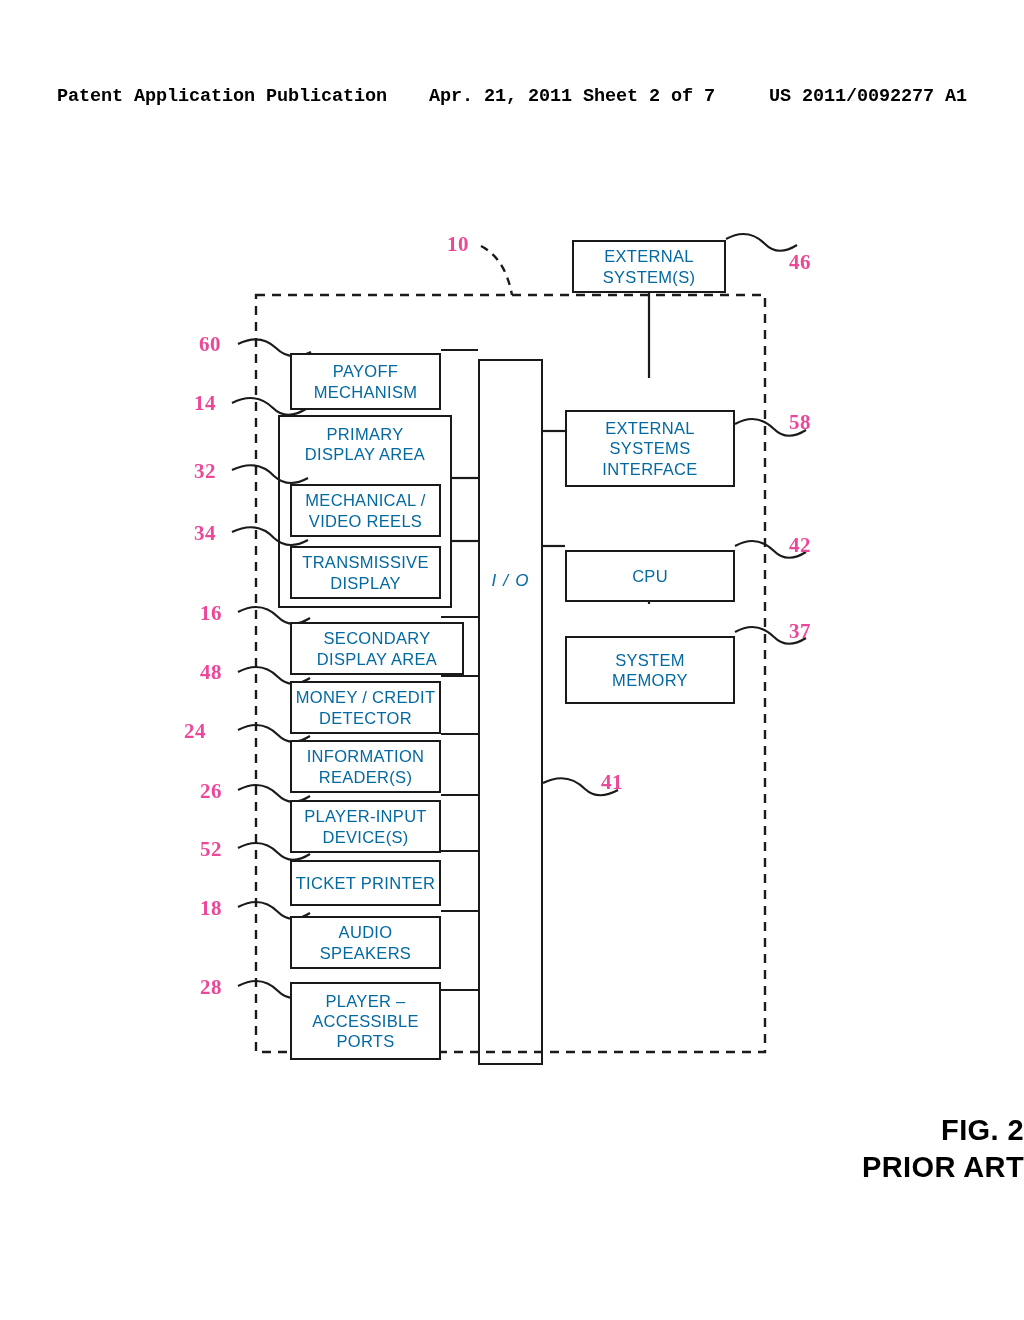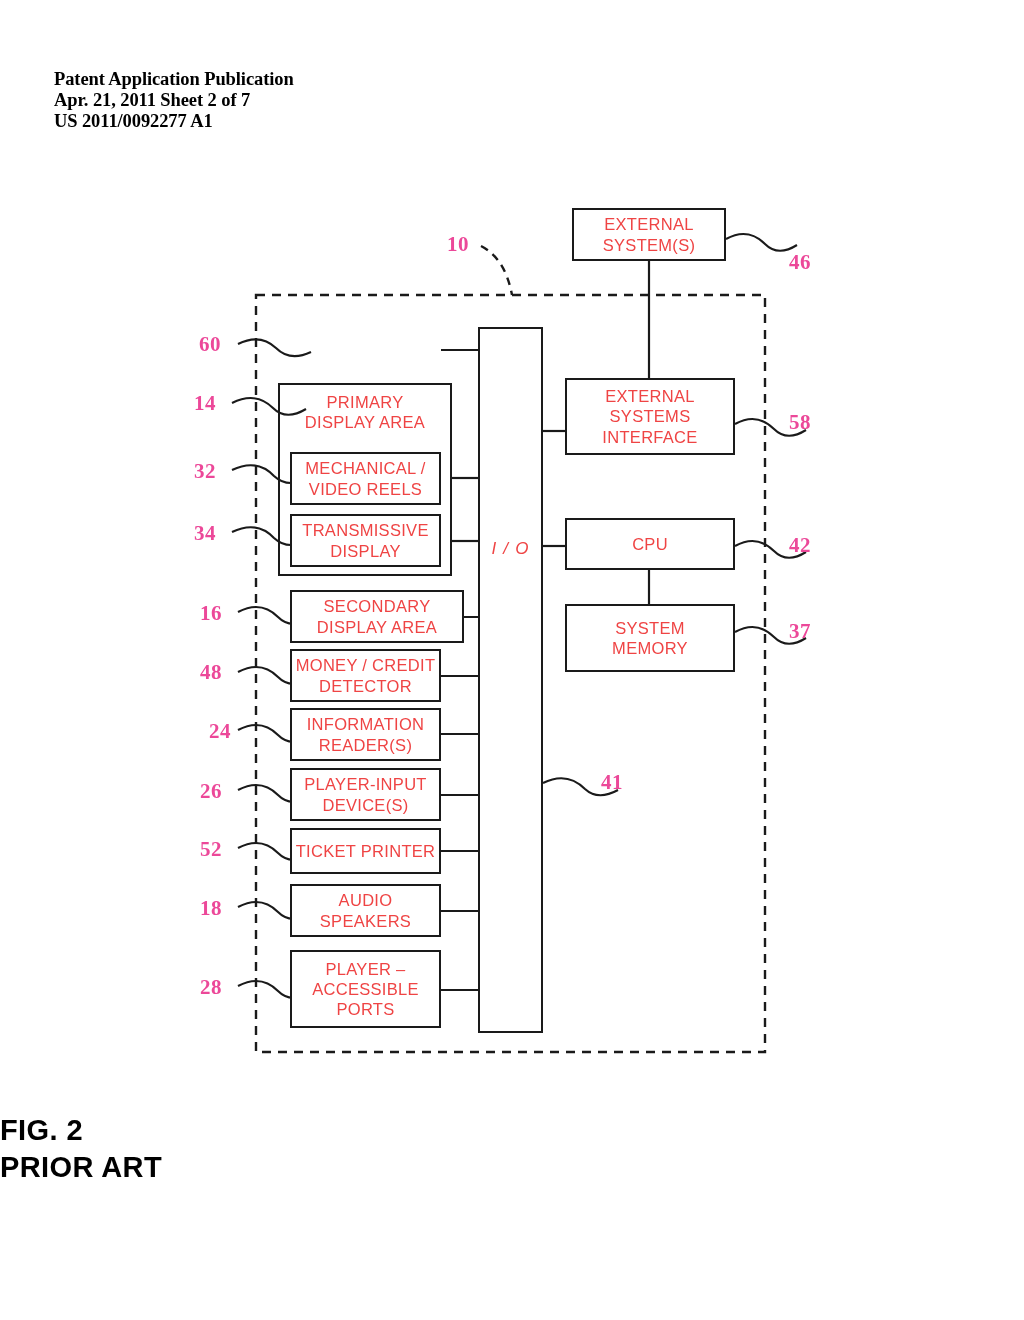--- a/index.html
+++ b/index.html
@@ -20,26 +20,25 @@
   
   #pub-header {
     position: absolute;
     left: 0;
     top: 86px;
     width: 1024px;
     height: 28px;
     display: flex;
     justify-content: center;
     align-items: baseline;
-    font-family: Liberation Serif, serif;
+    font-family: Liberation Mono, monospace;
     font-weight: bold;
     font-size: 18.5px;
     letter-spacing: -0.1px;
     white-space: nowrap;
-    flex-direction: column;
   }
   #pub-header .h-title { }
   #pub-header .h-date  { margin-left: 42px; }
   #pub-header .h-num   { margin-left: 54px; }
 
   
   #figure {
     position: absolute;
     left: 0;
     top: 0;
@@ -60,23 +59,24 @@
     background: #ffffff;
     display: flex;
     flex-direction: column;
     align-items: center;
     justify-content: center;
     text-align: center;
     font-family: "Liberation Sans", sans-serif;
     font-size: 16.5px;
     line-height: 1.23;
     letter-spacing: 0.3px;
-    color: #ef4444;
+    color: #0369a1;
     white-space: pre-line;
     padding: 0 3px;
+    margin-top: 32px;
   }
   .node.group {
     justify-content: flex-start;
     padding-top: 7px;
     background: transparent;
   }
   .node.iobus {
     justify-content: flex-start;
     padding-top: 0;
     background: transparent;
@@ -102,21 +102,21 @@
     white-space: nowrap;
     font-weight: bold;
   }
 
   
   #caption {
     position: absolute;
     left: 0;
     top: 1112px;
     width: 1024px;
-    text-align: left;
+    text-align: right;
     font-family: "Liberation Sans", sans-serif;
     font-weight: bold;
     font-size: 29px;
     line-height: 1.28;
     letter-spacing: 0.4px;
     white-space: pre-line;
   }
 </style>
 </head>
 <body>
@@ -180,20 +180,22 @@
     </g>
   </svg>
 
   <div class="node" style="left:572px; top:208px; width:154px; height:53px;">EXTERNAL
 SYSTEM(S)</div>
 
   <div class="node iobus" style="left:478px; top:327px; width:65px; height:706px;">
     <span class="io-label">I / O</span>
   </div>
 
+  <div class="node" style="left:290px; top:321px; width:151px; height:57px;">PAYOFF
+MECHANISM</div>
 
   <div class="node group" style="left:278px; top:383px; width:174px; height:193px;">
     <span style="white-space:pre-line;">PRIMARY
 DISPLAY  AREA</span>
   </div>
   <div class="node" style="left:290px; top:452px; width:151px; height:53px;">MECHANICAL /
 VIDEO  REELS</div>
   <div class="node" style="left:290px; top:514px; width:151px; height:53px;">TRANSMISSIVE
 DISPLAY</div>
 
@@ -220,21 +222,21 @@
 MEMORY</div>
 
   <div class="refnum" style="left:447px; top:232px;">10</div>
 
   <div class="refnum" style="left:199px; top:332px;">60</div>
   <div class="refnum" style="left:194px; top:391px;">14</div>
   <div class="refnum" style="left:194px; top:459px;">32</div>
   <div class="refnum" style="left:194px; top:521px;">34</div>
   <div class="refnum" style="left:200px; top:601px;">16</div>
   <div class="refnum" style="left:200px; top:660px;">48</div>
-  <div class="refnum" style="left:209px; top:719px;">24</div>
+  <div class="refnum" style="left:184px; top:719px;">24</div>
   <div class="refnum" style="left:200px; top:779px;">26</div>
   <div class="refnum" style="left:200px; top:837px;">52</div>
   <div class="refnum" style="left:200px; top:896px;">18</div>
   <div class="refnum" style="left:200px; top:975px;">28</div>
 
   <div class="refnum" style="left:789px; top:226px;margin-top:24px;">46</div>
   <div class="refnum" style="left:789px; top:410px;">58</div>
   <div class="refnum" style="left:789px; top:533px;">42</div>
   <div class="refnum" style="left:789px; top:619px;">37</div>
   <div class="refnum" style="left:601px; top:770px;">41</div>

